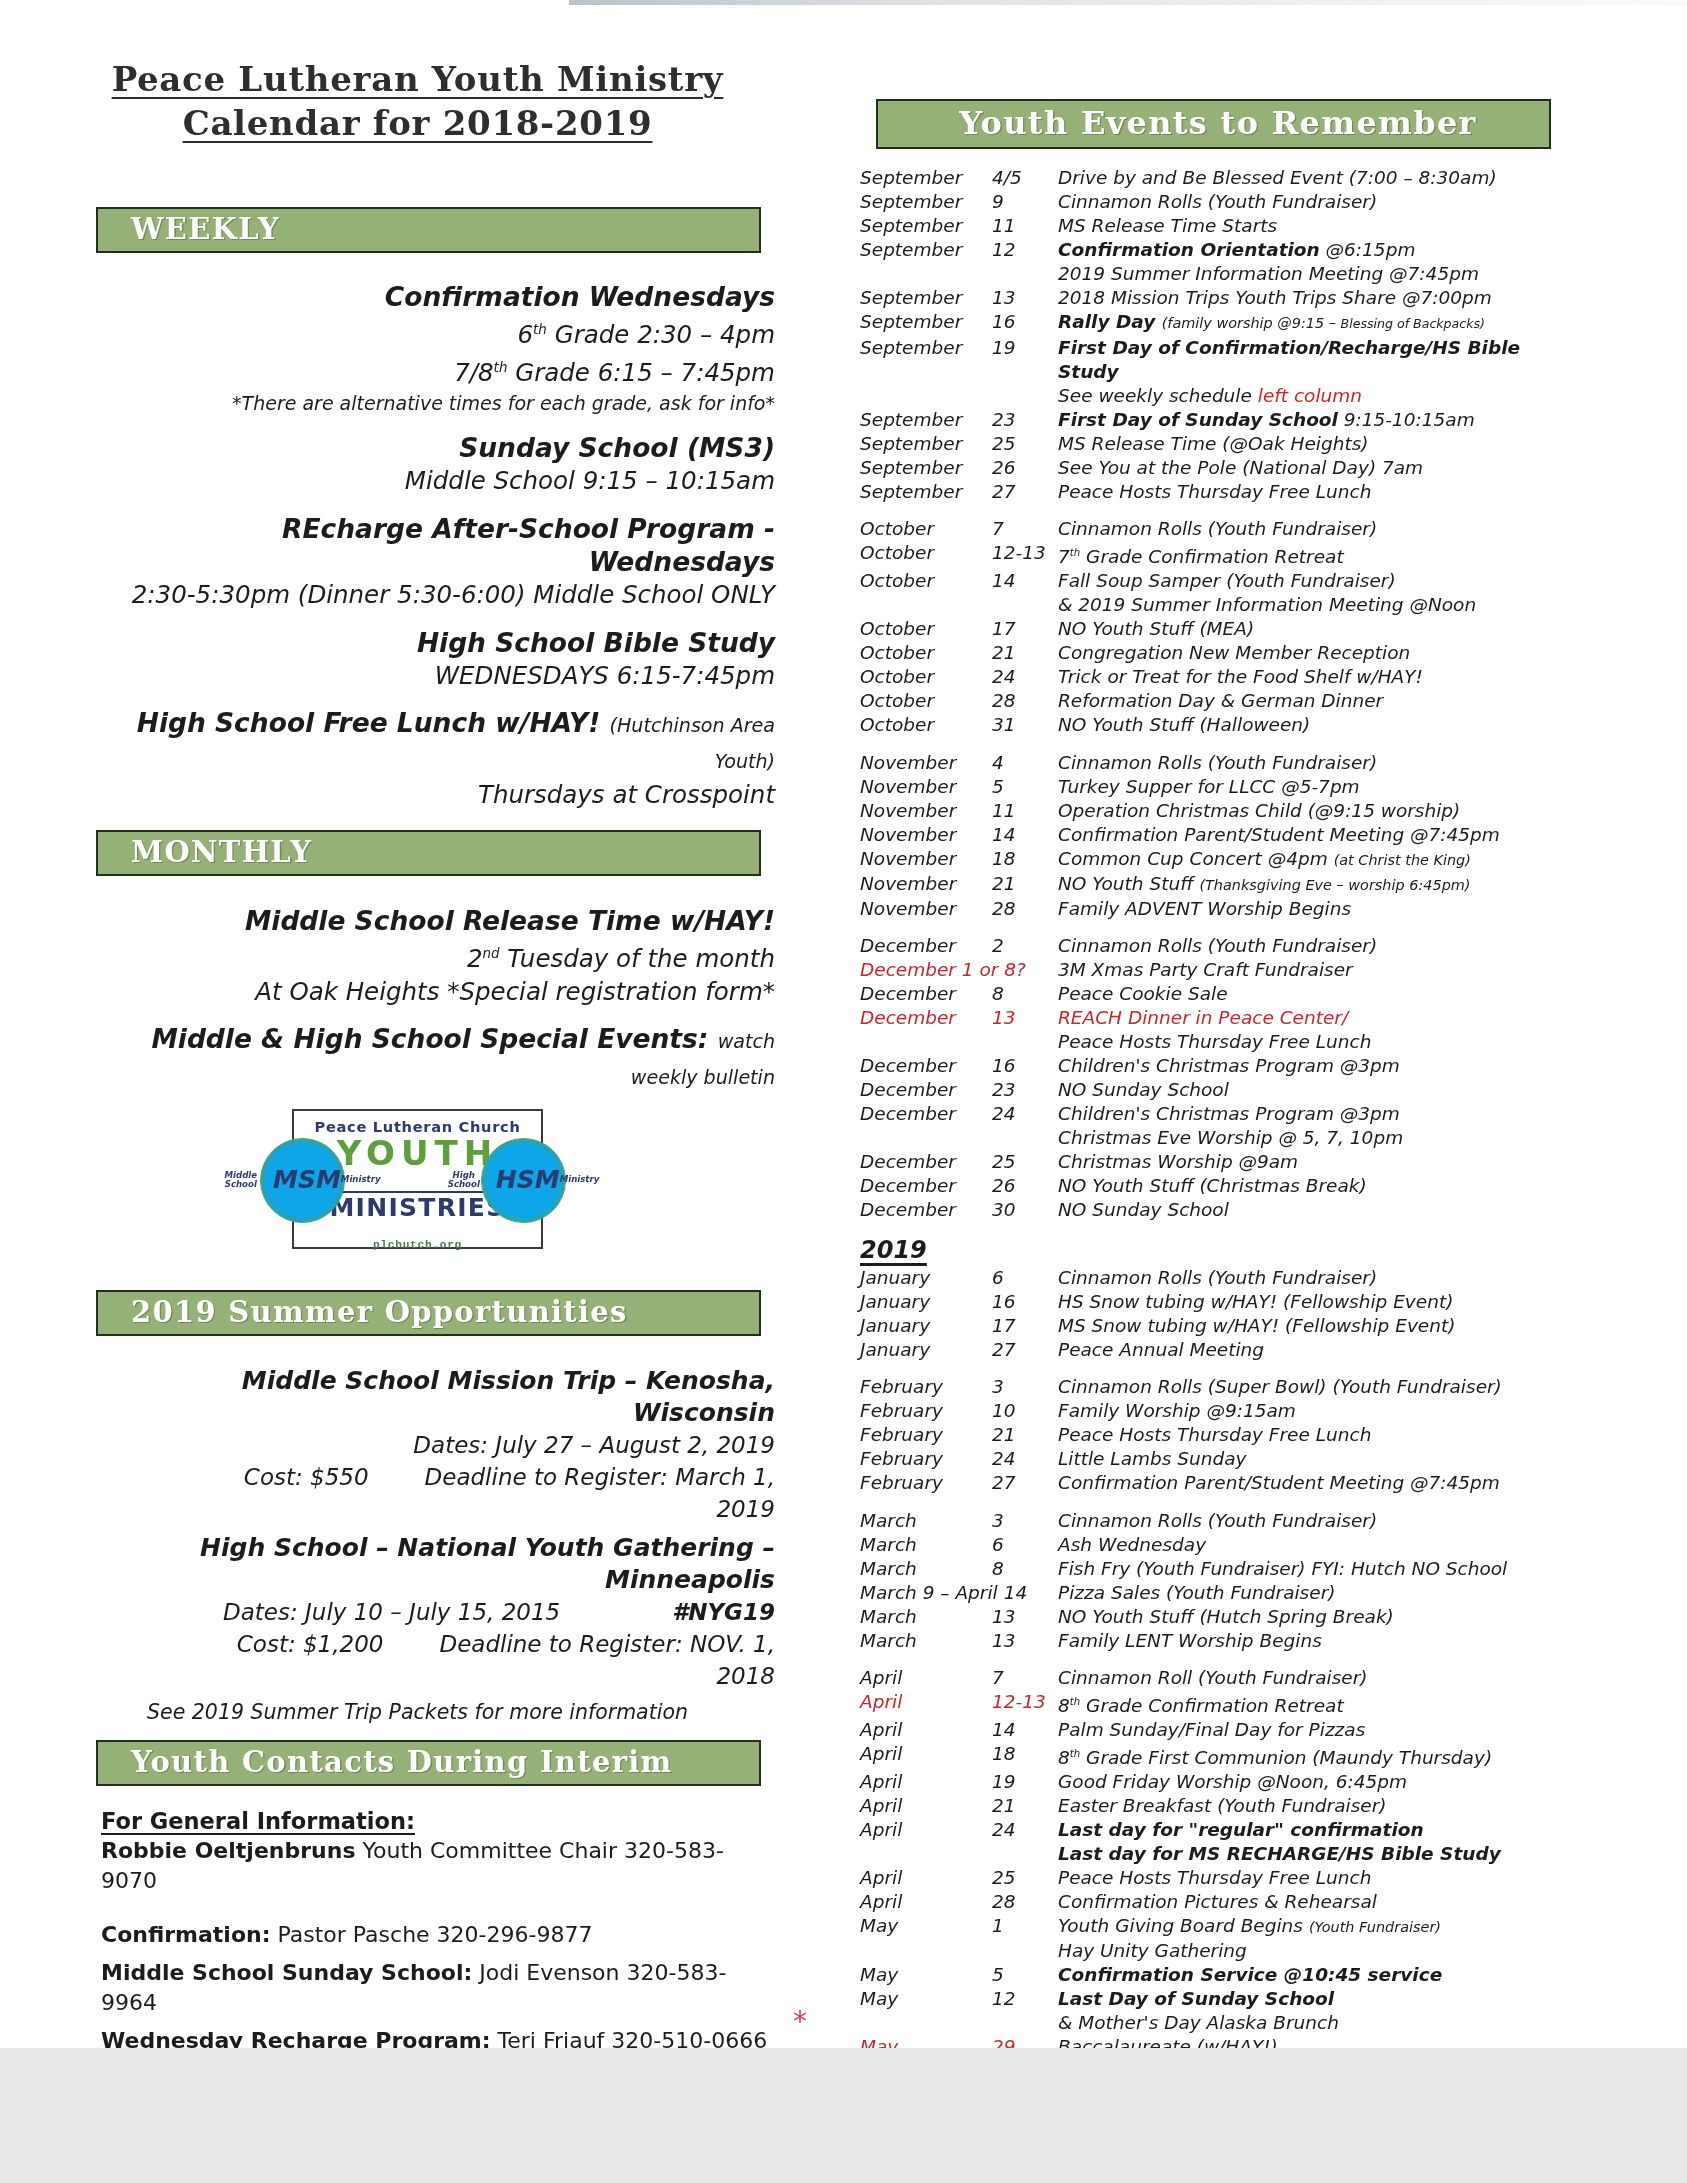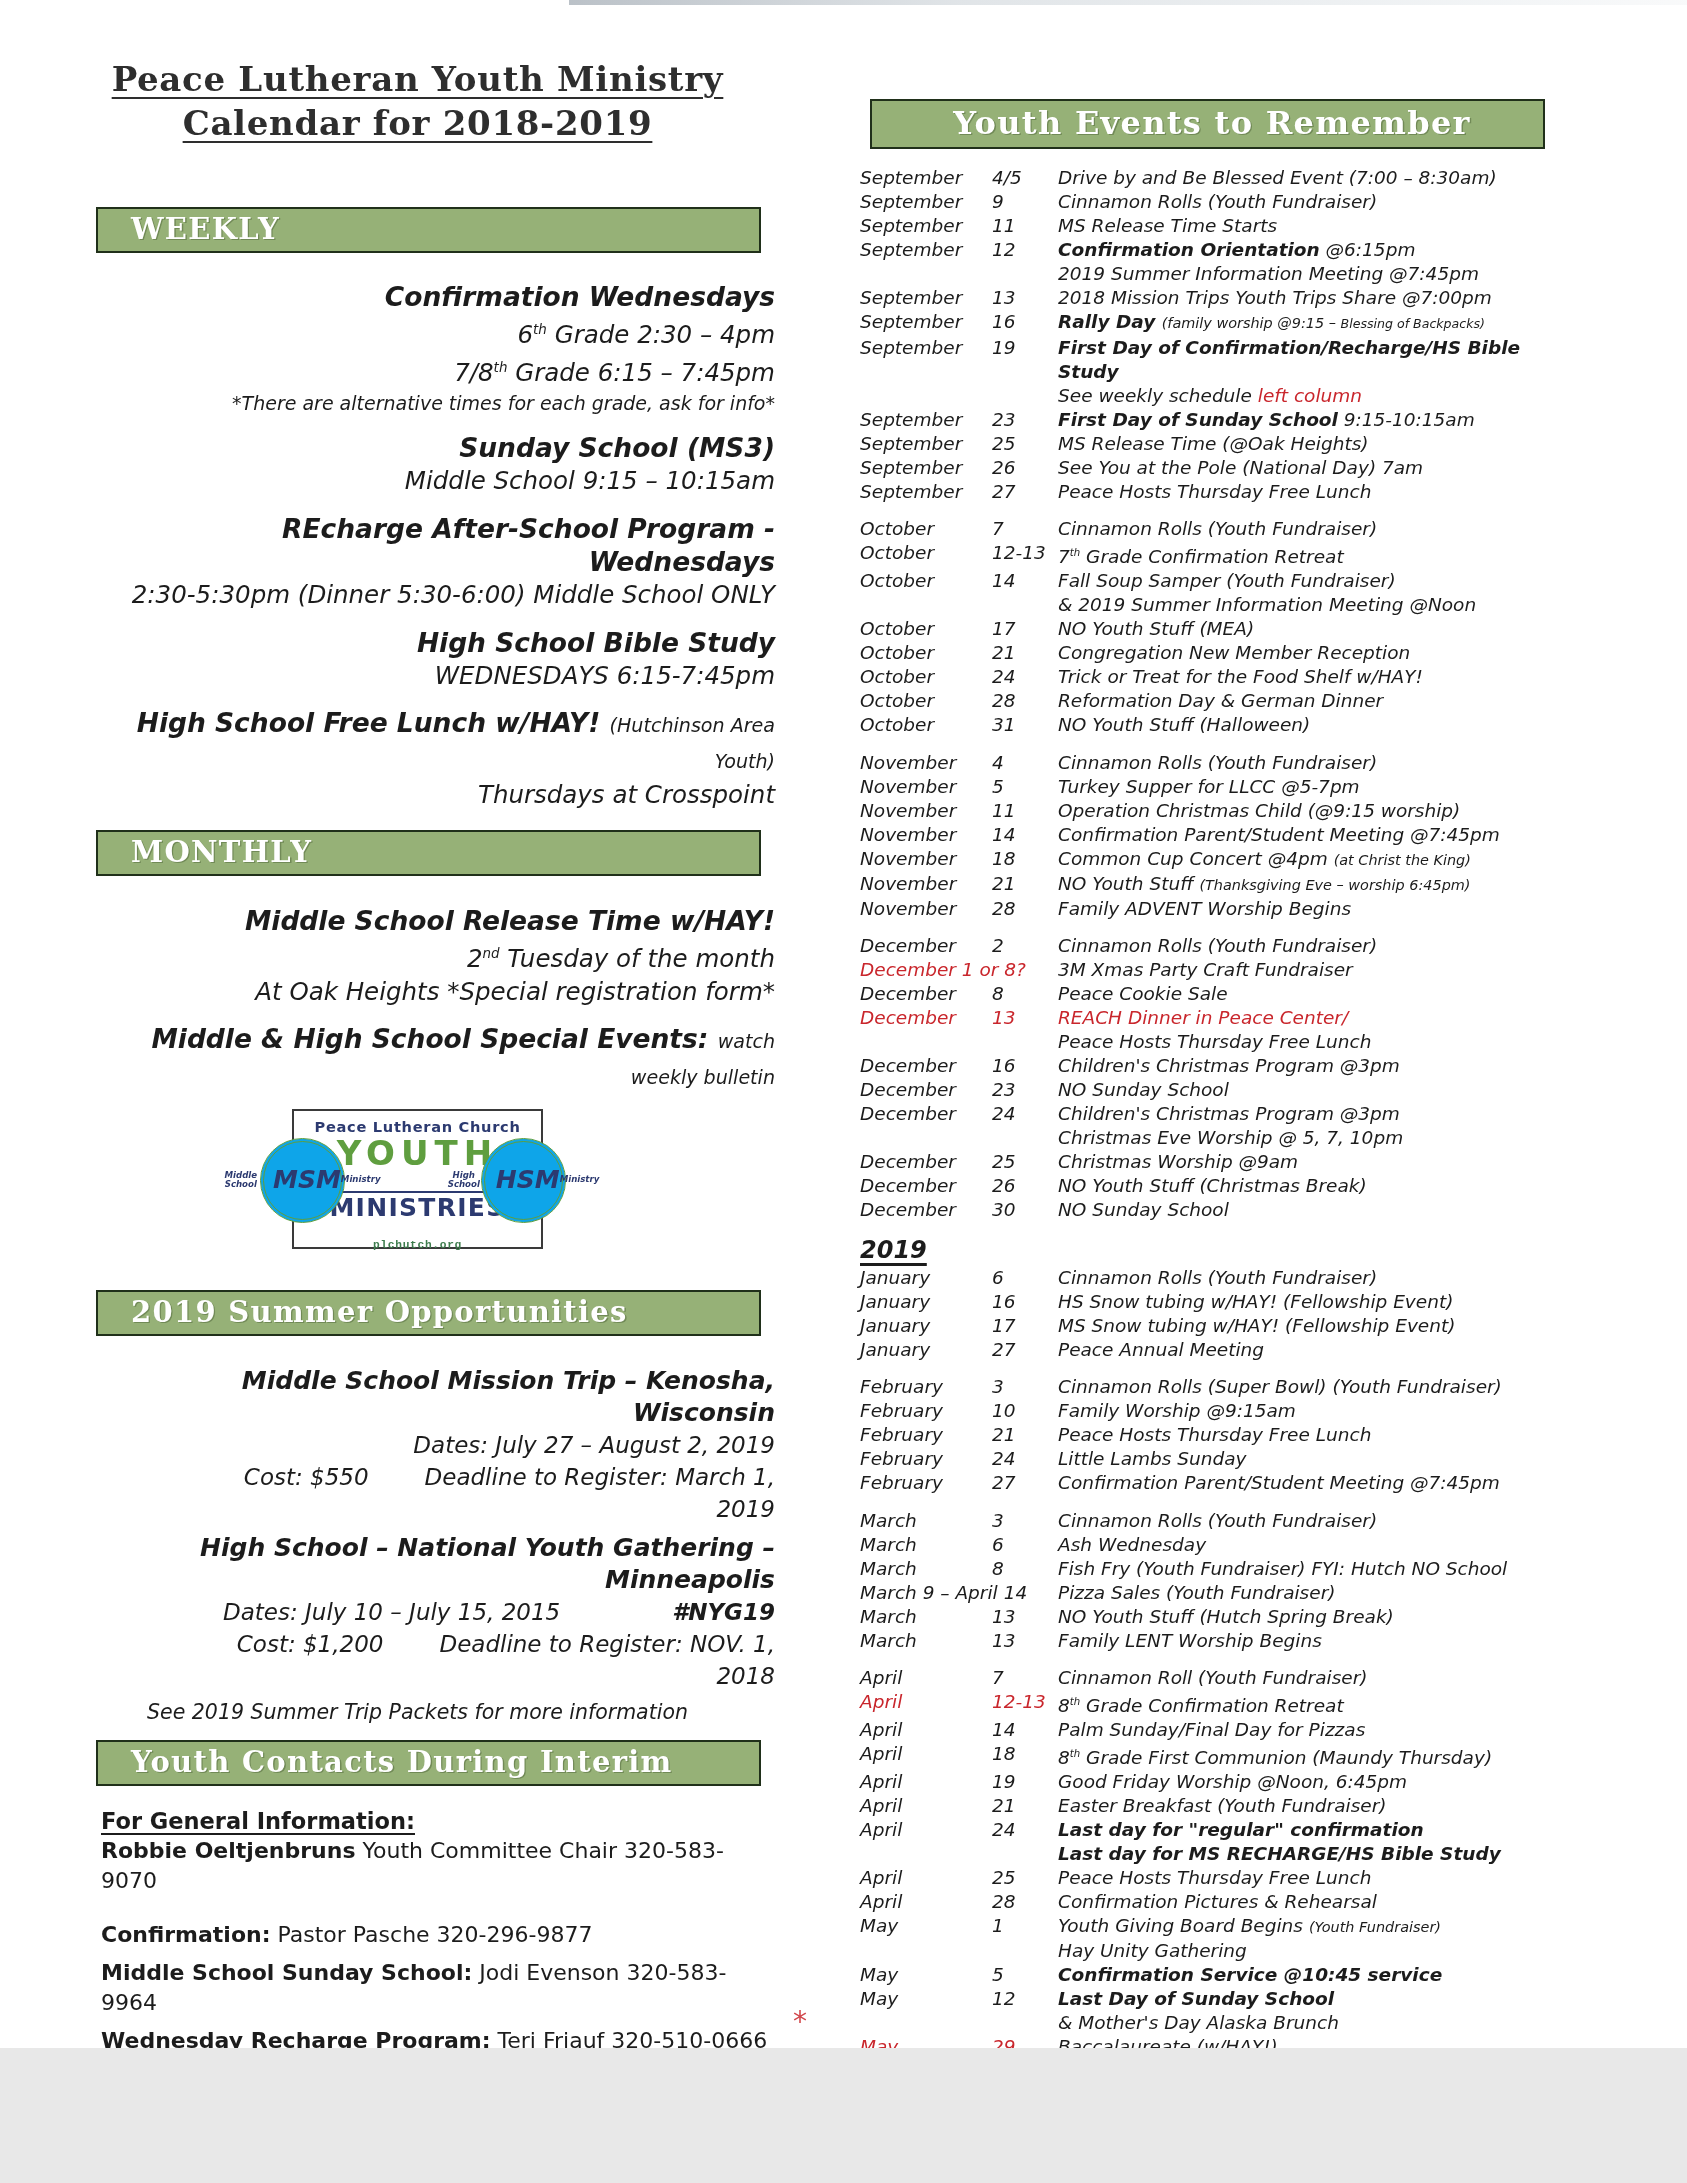--- a/index.html
+++ b/index.html
@@ -63,21 +63,21 @@
   .summer-note{margin-top:5.3px;text-align:center;font-style:italic;font-size:20.5px;line-height:29px;}
 
   .contacts{margin-left:41px;margin-top:20px;}
   .c-intro{font-weight:700;font-size:22.5px;line-height:30px;text-decoration:underline;text-decoration-thickness:2px;text-underline-offset:4px;}
   .crow{font-size:22px;line-height:30px;margin-bottom:8px;}
   .crow.gapafter{margin-bottom:24px;}
   .crow .s-b{font-weight:700;}
 
   
   .col-right{position:absolute;left:860px;top:99px;width:701px;}
-  .bar-events{width:675px;margin-left:10px;height:50px;line-height:45px;font-size:32px;text-align:center;padding-left:9px;}
+  .bar-events{width:675px;margin-left:16px;height:50px;line-height:45px;font-size:32px;text-align:center;padding-left:9px;}
   .events{margin-top:17px;}
   .ev-row{display:flex;font-style:italic;font-size:18.5px;line-height:24px;}
   .ev-row.gap-lg{margin-top:13.2px;}
   .ev-date{flex:0 0 198px;}
   .ev-date.red{color:var(--red);}
   .ev-m{display:inline-block;min-width:132px;}
   .ev-m.full{min-width:0;}
   .ev-desc{flex:1;}
   .year-div{margin:13.2px 0 1.3px 0;font-size:24px;line-height:30px;font-weight:700;font-style:italic;
             text-decoration:underline;text-decoration-thickness:2.6px;text-underline-offset:4.6px;}

